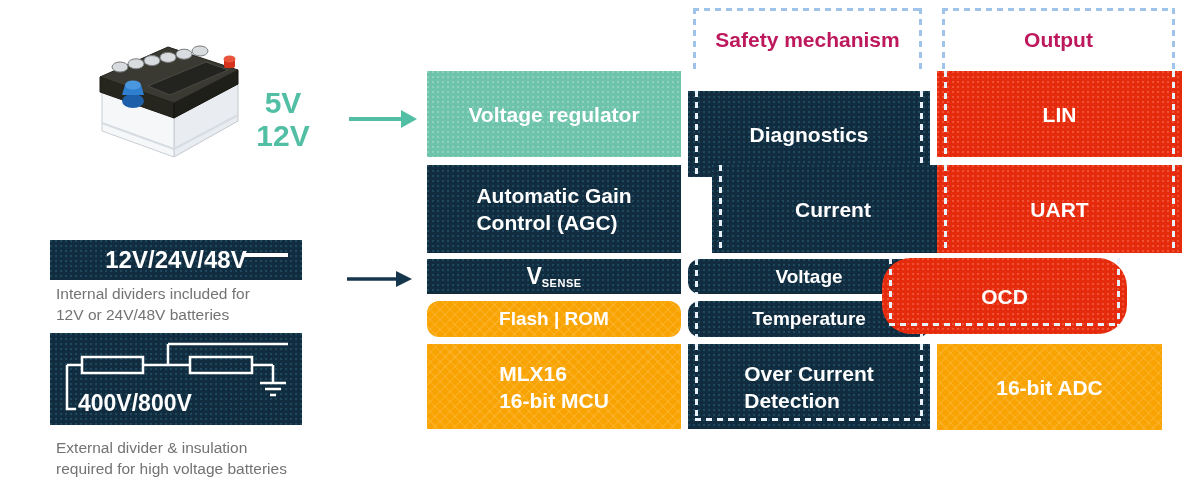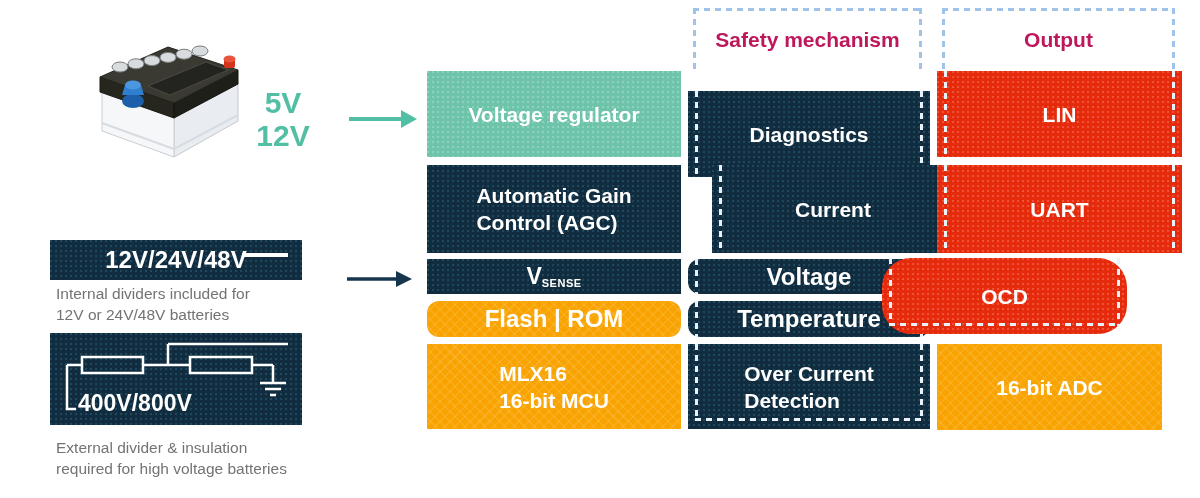--- a/index.html
+++ b/index.html
@@ -30,21 +30,21 @@
       background:repeating-linear-gradient(180deg, #e9f1fb 0 6px, transparent 6px 11px);}
   .dh{position:absolute;height:3px;
       background:repeating-linear-gradient(90deg, #e9f1fb 0 6px, transparent 6px 11px);}
   .dv.blue{background:repeating-linear-gradient(180deg, #9fc3ea 0 6px, transparent 6px 11px);}
   .dh.blue{background:repeating-linear-gradient(90deg, #9fc3ea 0 6px, transparent 6px 11px);}
 
   .colhead{position:absolute;display:flex;align-items:center;justify-content:center;
            color:#be185d;font-weight:700;font-size:21px;}
 
   .lbl-21{font-size:21px;line-height:27px;}
-  .lbl-20{font-size:24px;border-radius:12px;}
+  .lbl-20{font-size:19px;border-radius:12px;}
 
   .supply{color:#52bfa5;font-weight:700;font-size:30px;line-height:33px;text-align:center;}
   .caption{color:#737373;font-size:15.5px;line-height:21px;font-weight:400;}
 
   .vsense-main{font-size:23px;font-weight:700;}
   .vsense-sub{font-size:11px;font-weight:700;position:relative;top:6px;letter-spacing:.5px;}
 
   svg{display:block;}
 </style>
 </head>

